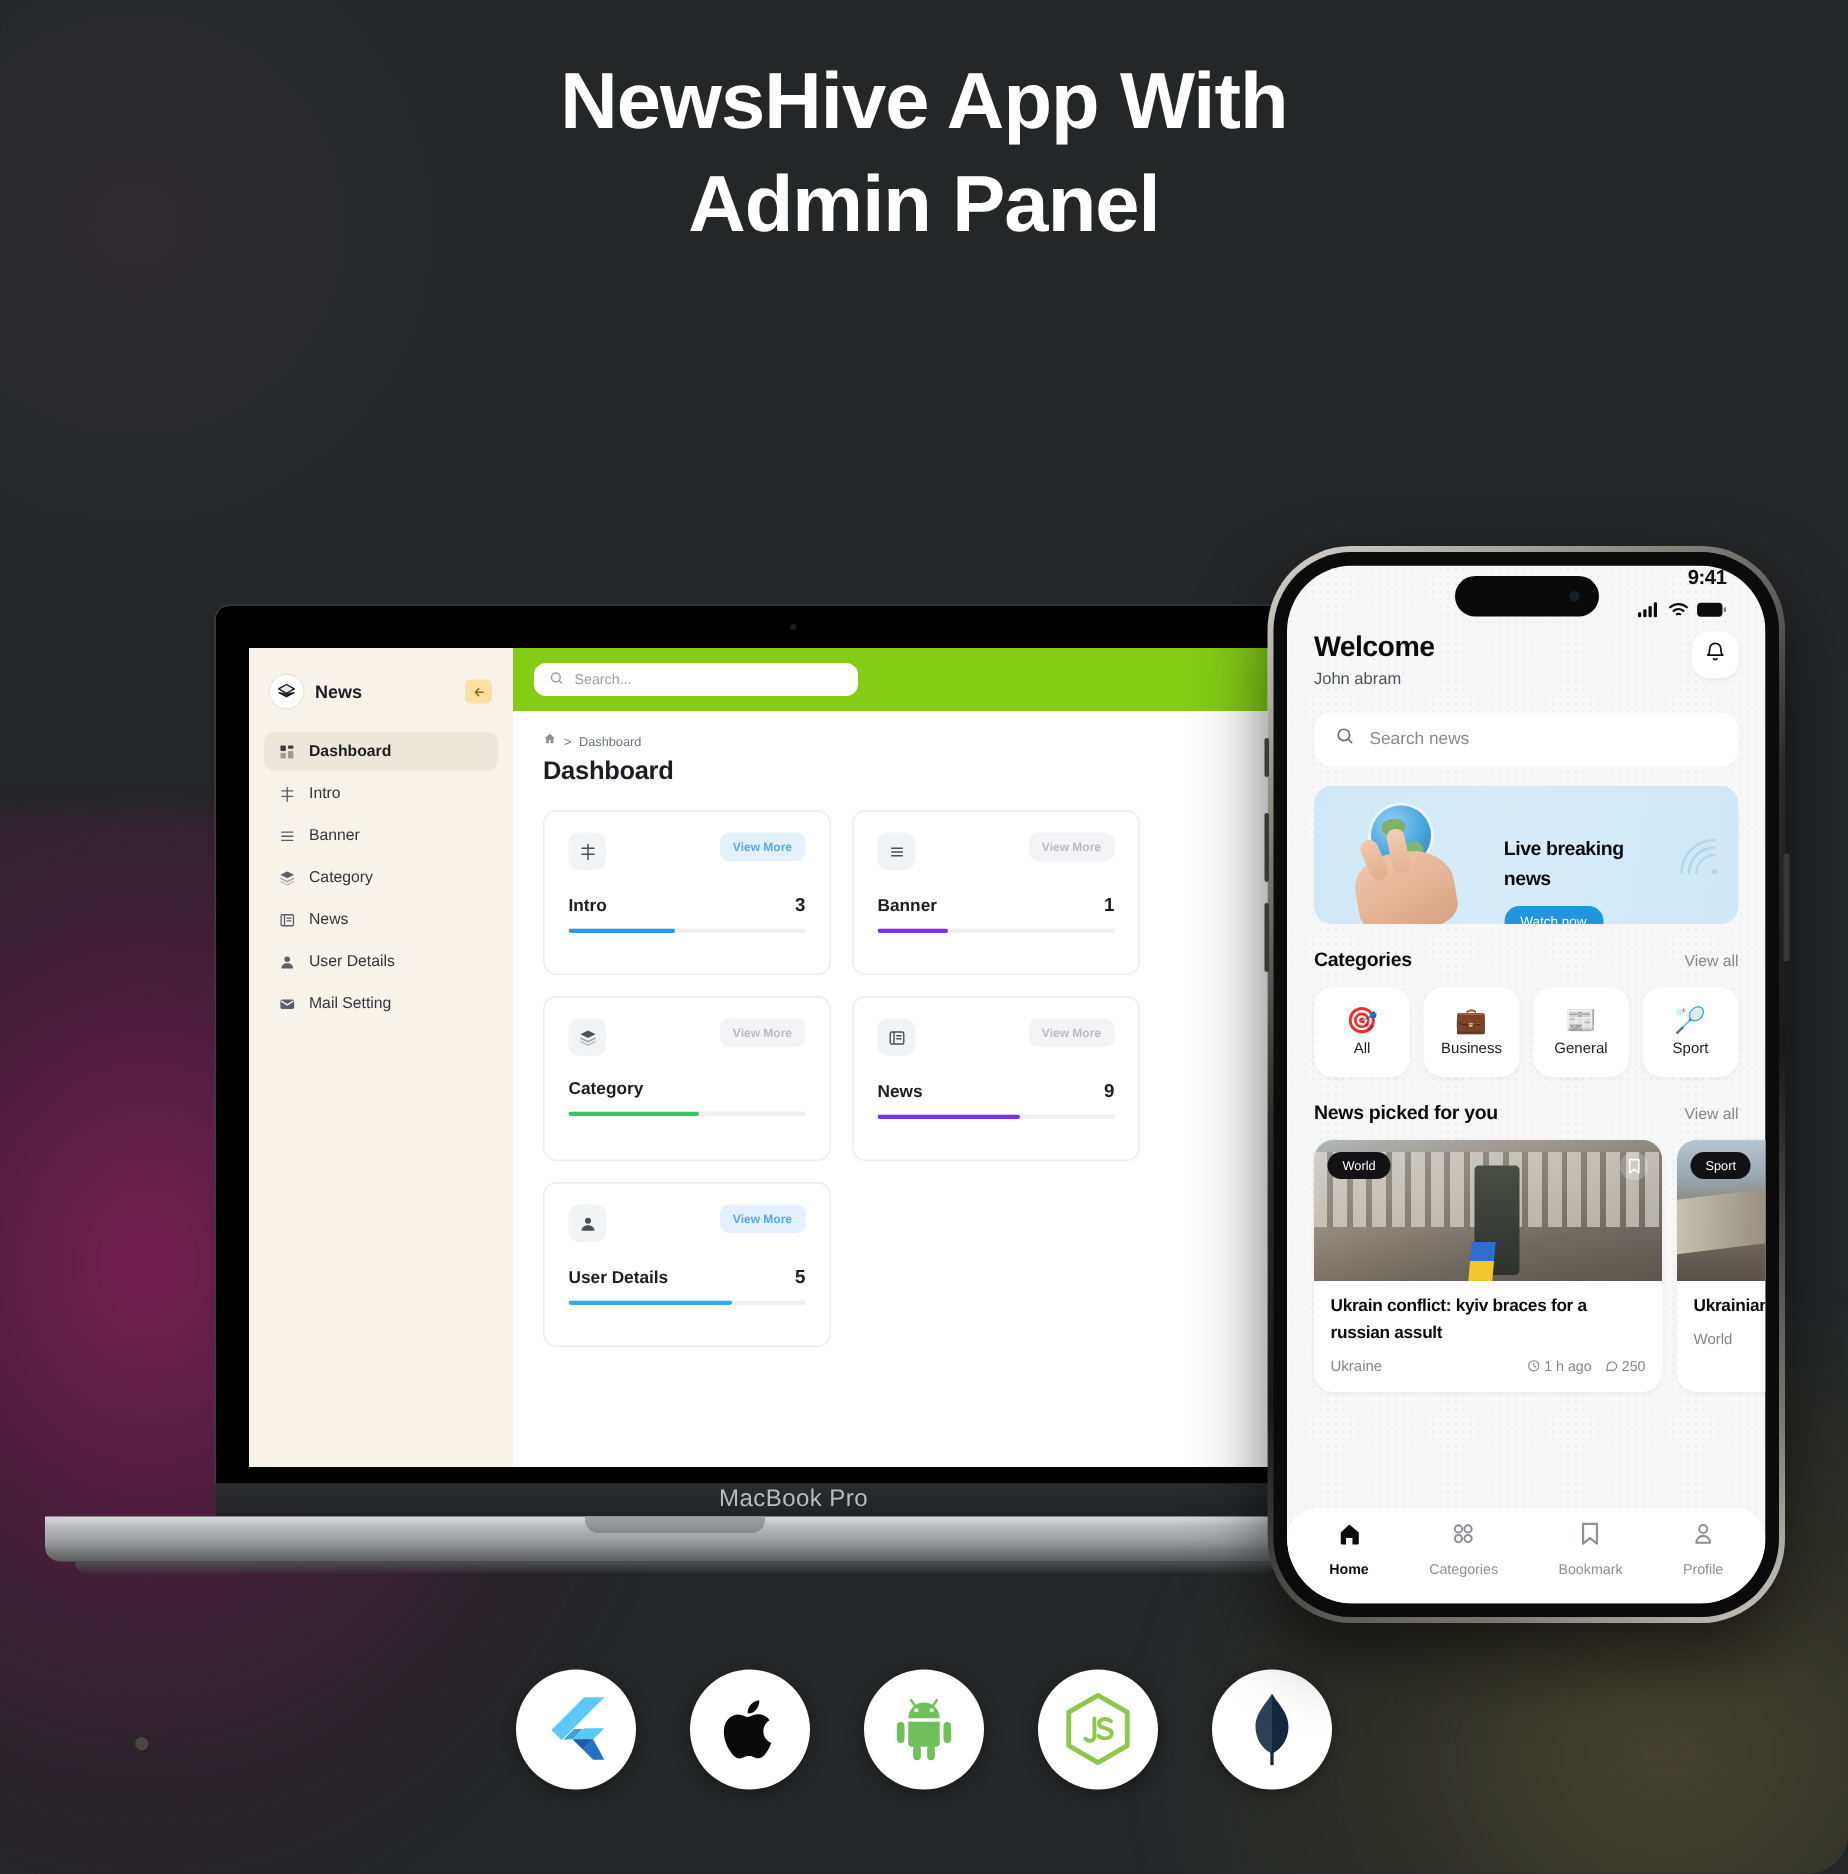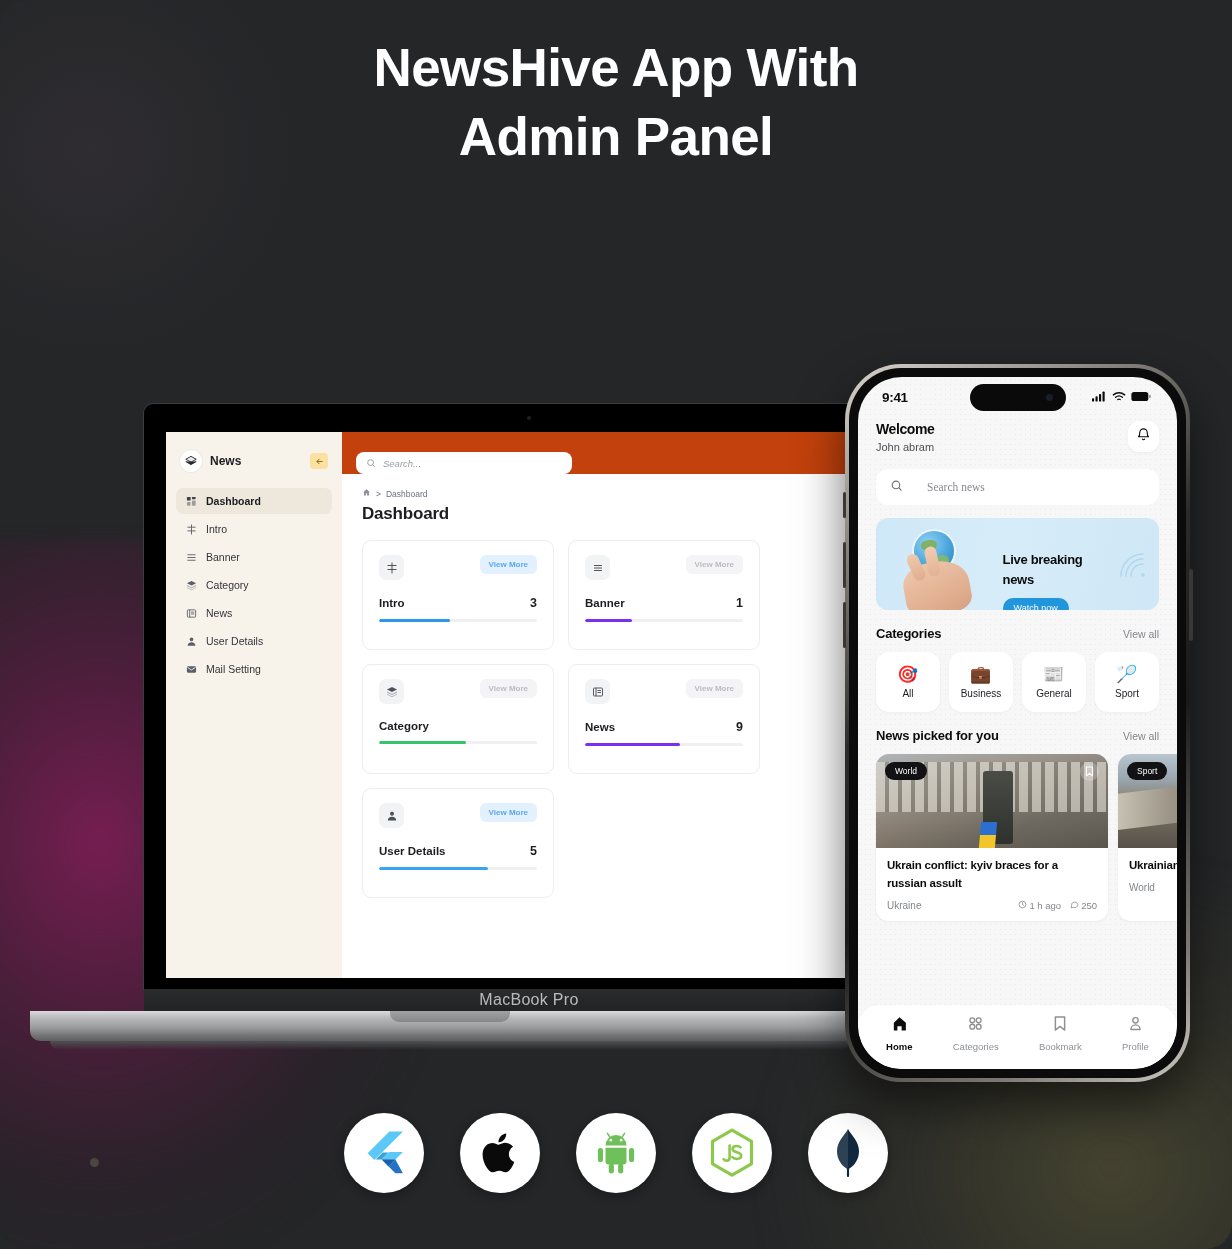--- a/index.html
+++ b/index.html
@@ -132,21 +132,21 @@
   }
   .nav-item {
     display: flex; align-items: center; gap: 9px;
     padding: 7px 9px; border-radius: 7px; margin-bottom: 2px;
     font-size: 10.5px; color: #32353b;
   }
   .nav-item.active { background: #eee7dc; font-weight: bold; color: #1b1d21; }
   .nav-ico { width: 12px; height: 12px; display: flex; align-items: center; justify-content: center; flex-shrink: 0; }
 
   .content { flex: 1; background: #ffffff; display: flex; flex-direction: column; min-width: 0; }
-  .topbar { height: 42px; background: #c2410c; display: flex; align-items: flex-end; padding: 0 14px; font-style: italic; }
+  .topbar { height: 42px; background: #84cc16; display: flex; align-items: center; padding: 0 14px; }
   .searchbox {
     width: 216px; height: 22px; background: #fff; border-radius: 8px;
     display: flex; align-items: center; gap: 7px; padding: 0 10px;
   }
   .searchbox .ph { font-size: 9.5px; color: #9aa0a8; }
   .main-area { flex: 1; padding: 14px 20px 0 20px; }
   .crumb { display: flex; align-items: center; gap: 5px; font-size: 8.5px; color: #6b7280; margin-bottom: 5px; }
   .page-h1 { font-size: 17px; font-weight: bold; color: #1b1d21; margin-bottom: 16px; letter-spacing: -0.2px; }
 
   .cards { display: flex; flex-wrap: wrap; gap: 14px; }
@@ -189,44 +189,44 @@
     background-size: 5px 5px;
     display: flex; flex-direction: column;
   }
   .ip-btn { position: absolute; background: #3a3836; border-radius: 2px; }
   .ip-btn.mute { left: -2px; top: 128px; width: 3px; height: 26px; }
   .ip-btn.volup { left: -2.5px; top: 178px; width: 3.5px; height: 46px; }
   .ip-btn.voldn { left: -2.5px; top: 238px; width: 3.5px; height: 46px; }
   .ip-btn.power { right: -2.5px; top: 205px; width: 3.5px; height: 72px; }
 
   .statusbar {
-    height: 40px; display: flex; align-items: center; justify-content: space-between;
-    padding: 0 26px 0 24px; position: relative; flex-shrink: 0;
+    height: 40px; display: flex; align-items: flex-end; justify-content: space-between;
+    padding: 0 26px 0 24px; position: relative; flex-shrink: 0; flex-direction: column;
   }
   .sb-time { font-size: 13.5px; font-weight: bold; color: #0c0c0d; letter-spacing: -0.3px; }
   .notch {
     position: absolute; left: 50%; top: 7px; transform: translateX(-50%);
     width: 96px; height: 27px; border-radius: 16px; background: #0a0a0b;
     display: flex; align-items: center; justify-content: flex-end; padding-right: 13px;
   }
   .notch i { width: 7px; height: 7px; border-radius: 50%; background: #16202c; display: block; }
   .sb-right { display: flex; align-items: center; gap: 5px; }
 
   .ip-content { flex: 1; overflow: hidden; padding: 0 18px; }
   .welcome-row { display: flex; align-items: flex-start; justify-content: space-between; margin-top: 4px; }
-  .welcome-h { font-size: 14px; font-weight: bold; color: #0c0c0d; letter-spacing: -0.4px; }
+  .welcome-h { font-size: 19px; font-weight: bold; color: #0c0c0d; letter-spacing: -0.4px; }
   .welcome-s { font-size: 11px; color: #4d5156; margin-top: 4px; }
   .bell-btn {
     width: 31px; height: 31px; border-radius: 11px; background: #fff;
     display: flex; align-items: center; justify-content: center;
     box-shadow: 0 1px 3px rgba(0,0,0,0.05);
   }
   .ip-search {
     margin-top: 16px; height: 36px; background: #fff; border-radius: 12px;
-    display: flex; align-items: center; gap: 24px; padding: 0 14px; font-family: Liberation Serif, serif;
+    display: flex; align-items: center; gap: 10px; padding: 0 14px;
   }
   .ip-search .ph { font-size: 11.5px; color: #86898e; }
 
   .banner {
     margin-top: 13px; height: 92px; border-radius: 12px;
     background: linear-gradient(100deg, #cfe8f7 0%, #d6ecf9 45%, #cfe7f6 100%);
     position: relative; overflow: hidden; display: flex;
   }
   .banner-art { width: 44%; position: relative; }
   .globe {

